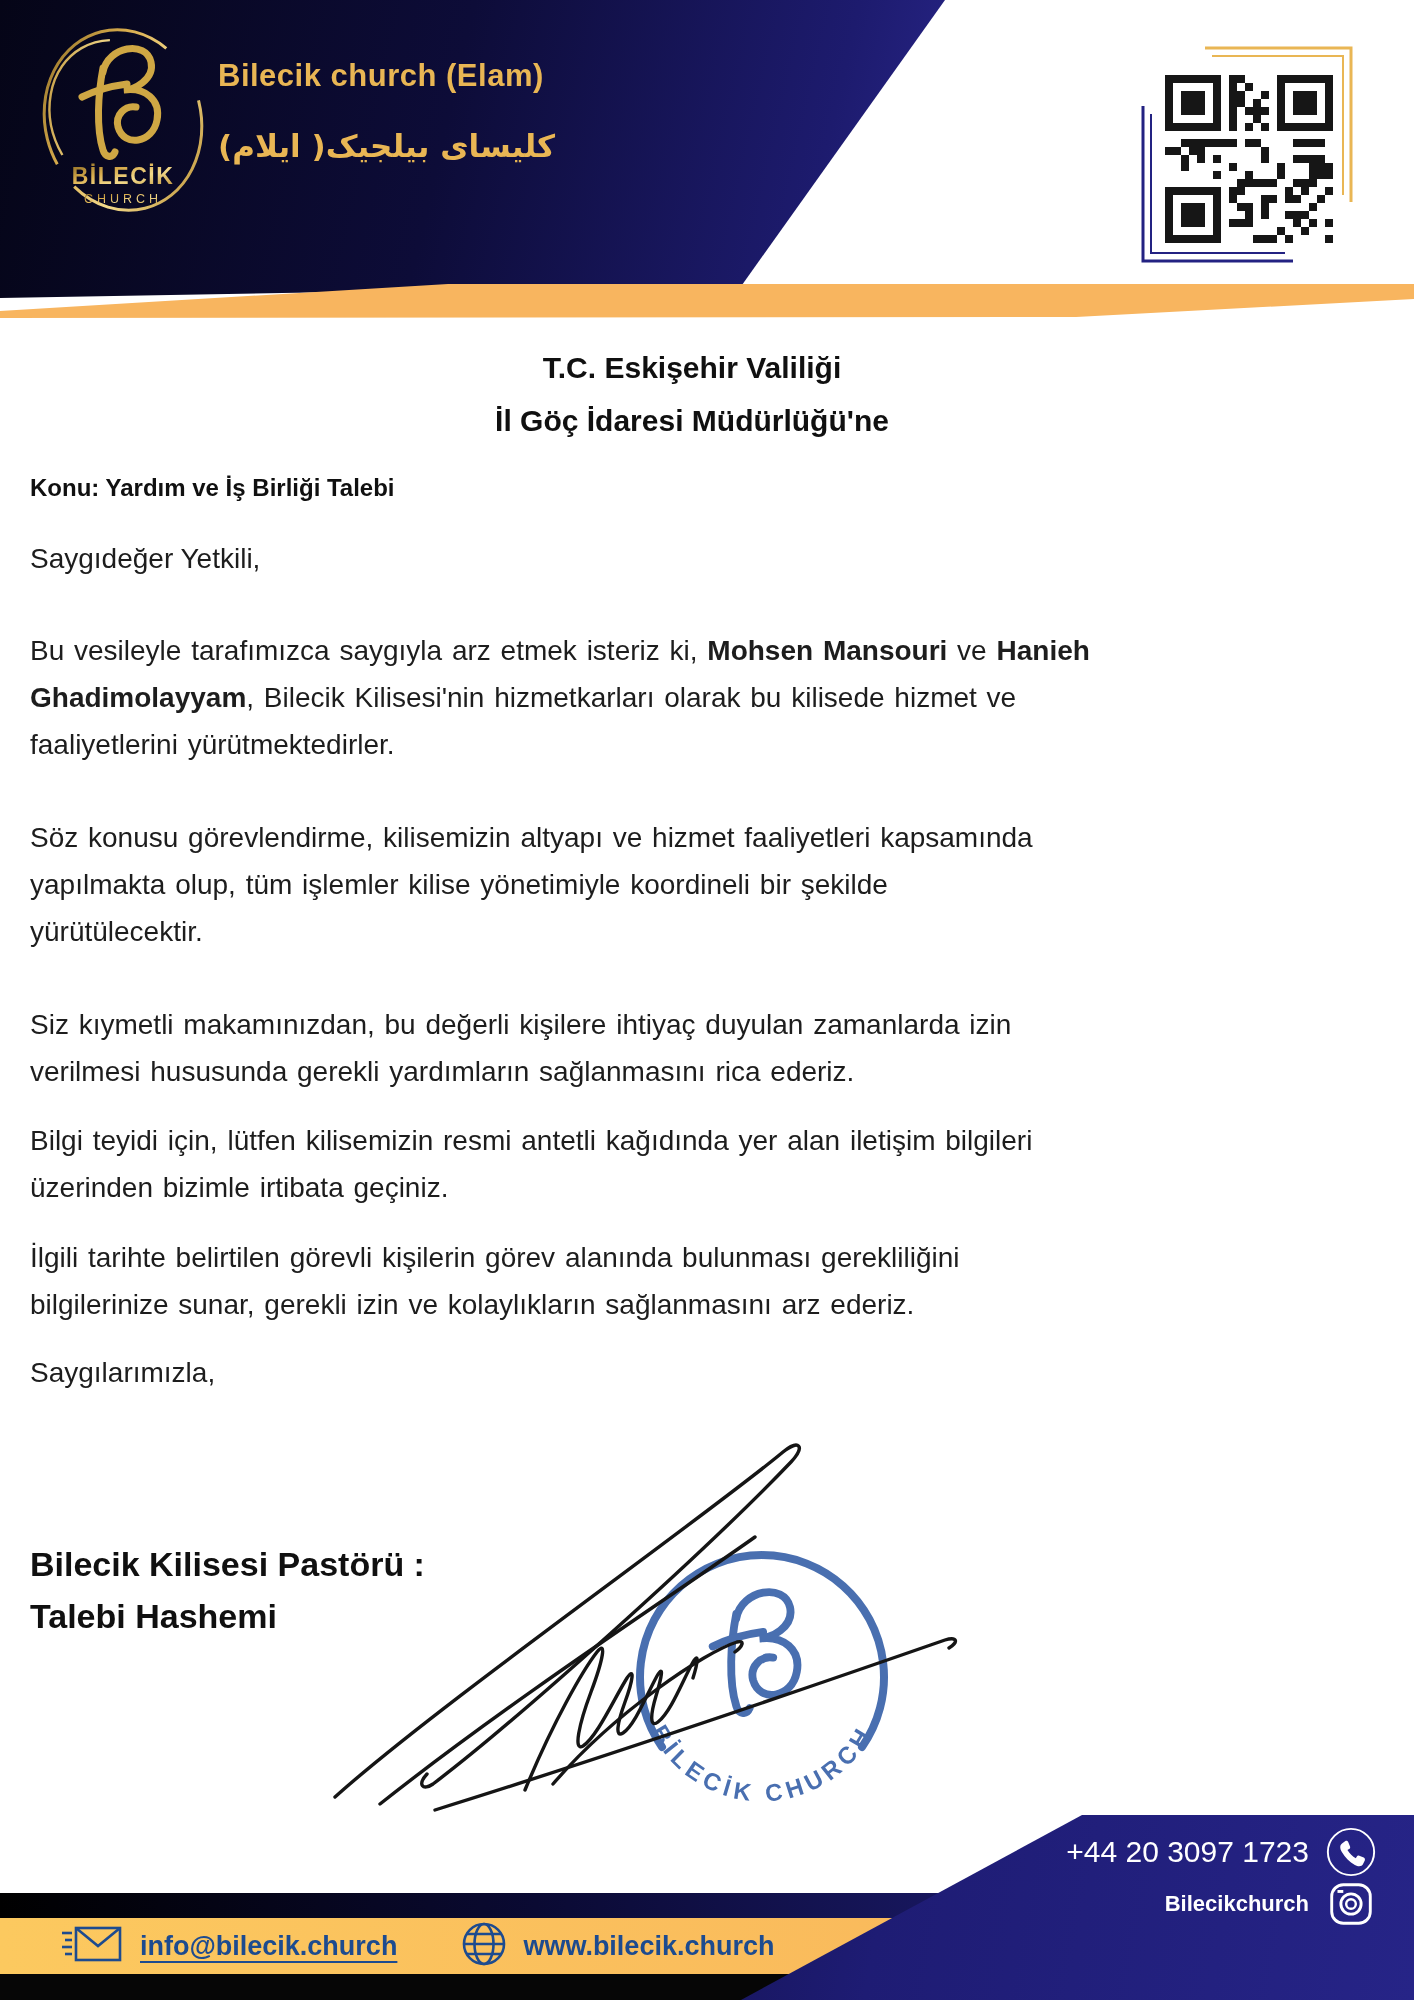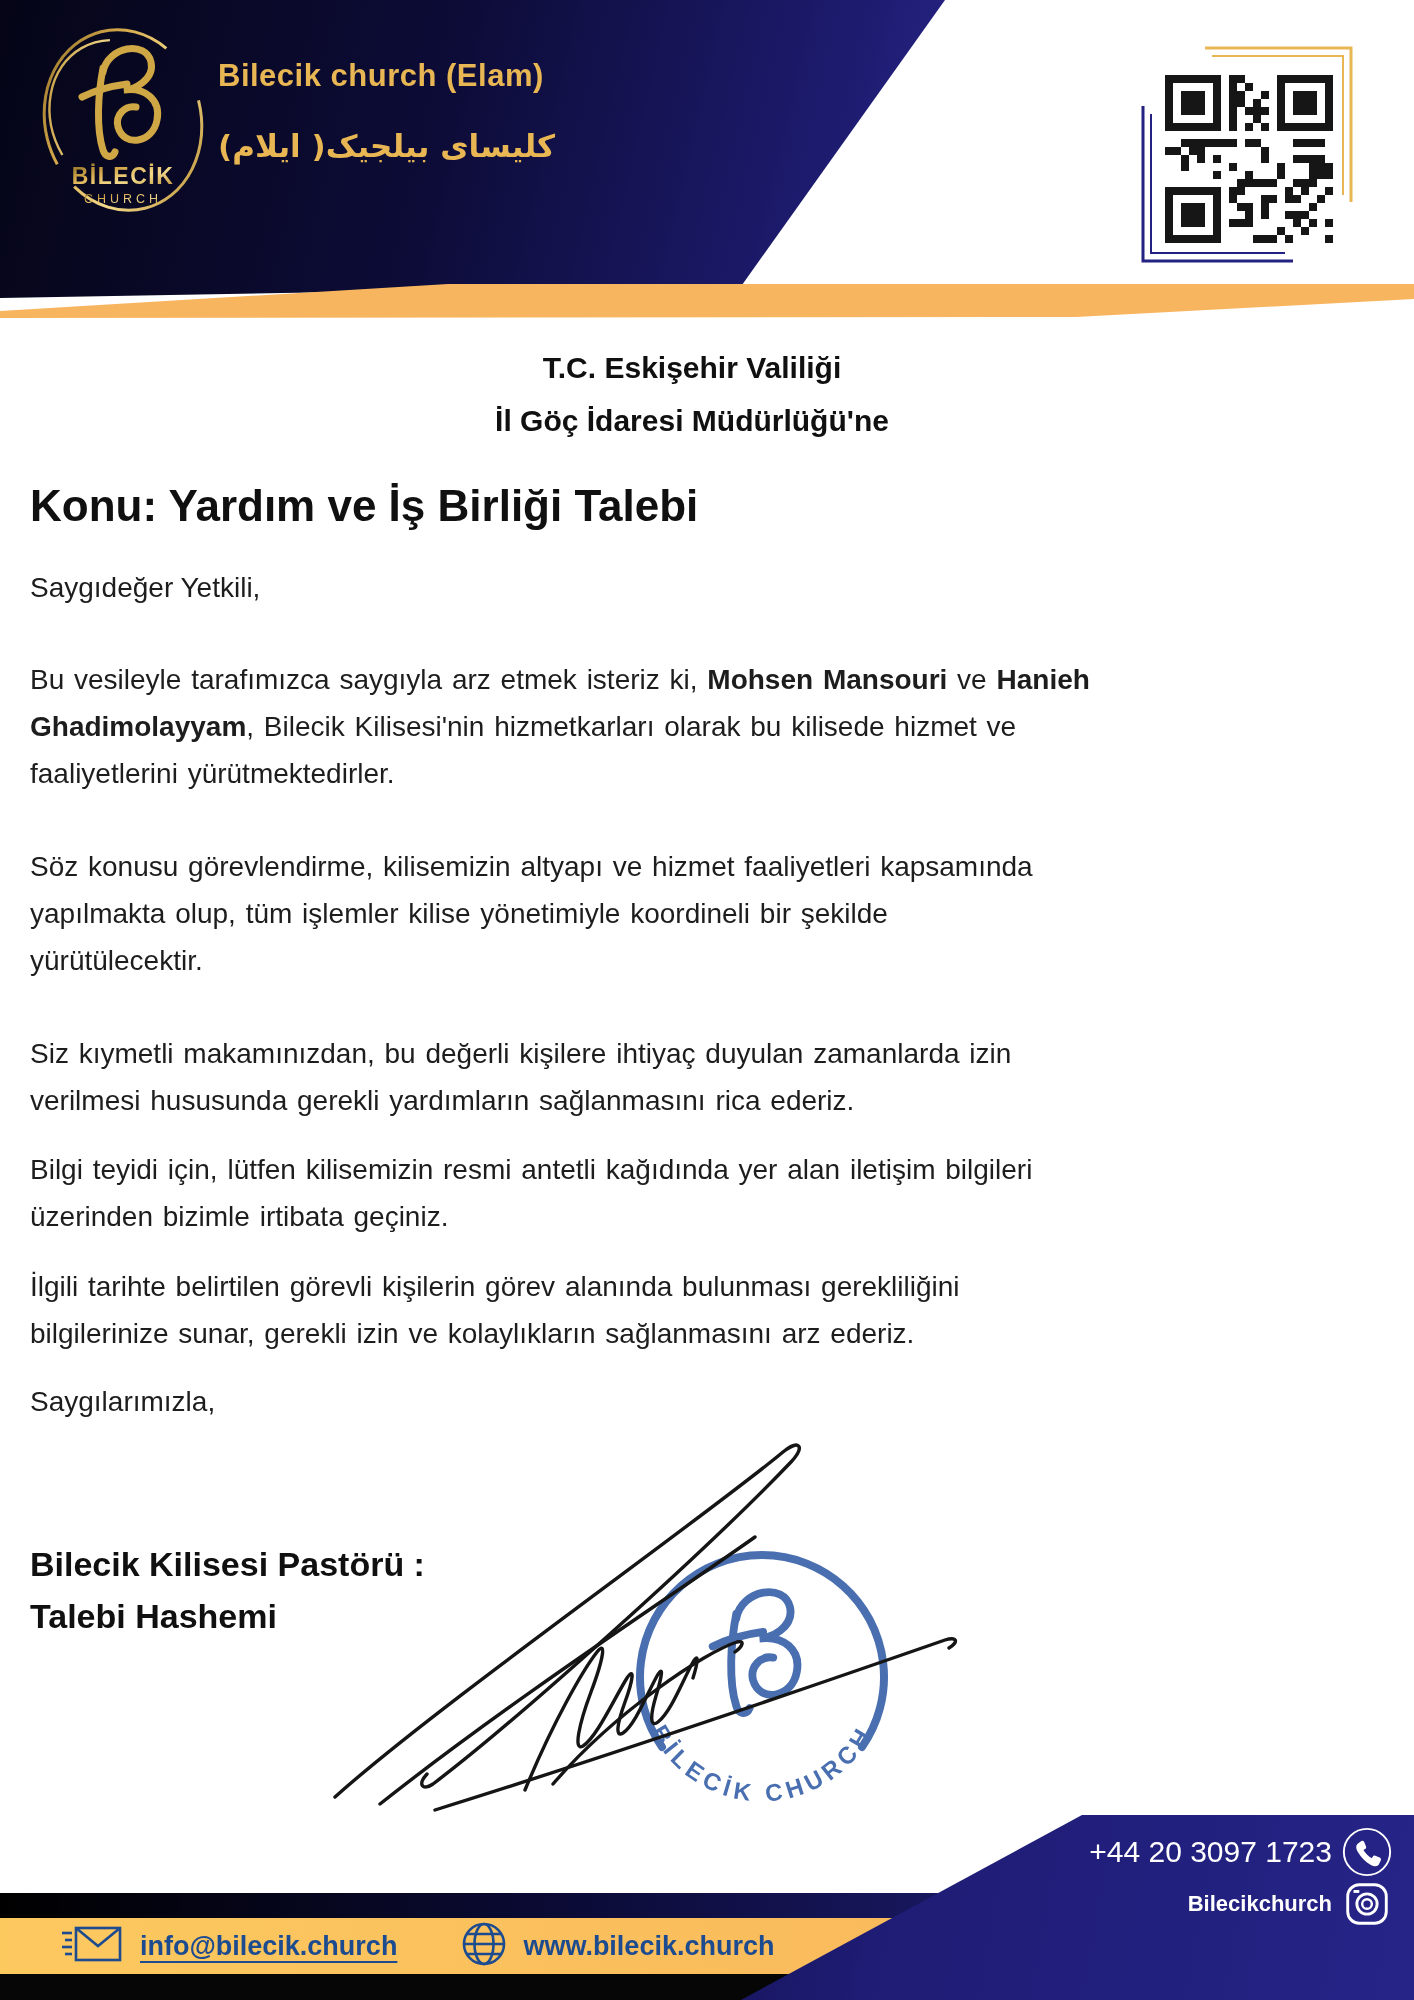--- a/index.html
+++ b/index.html
@@ -16,21 +16,21 @@
   .header-titles{position:absolute;top:58px;left:218px;width:560px;}
   .header-title-en{font-size:31px;font-weight:bold;color:#e9b654;letter-spacing:.5px;}
   .header-title-fa{margin-top:34px;font-size:31px;font-weight:bold;color:#e9b654;direction:rtl;text-align:left;
     font-family:"DejaVu Sans","Liberation Sans",sans-serif;}
   .qr-frames{position:absolute;top:40px;left:1135px;width:228px;height:230px;}
   .qr-box{position:absolute;top:75px;left:1165px;width:168px;height:168px;}
 
   
   .letter{position:absolute;top:341px;left:30px;width:1324px;}
   .addr-line{font-size:30px;font-weight:bold;text-align:center;line-height:53px;color:#101010;}
-  .subject{margin-top:34px;font-size:44px;font-weight:bold;color:#101010;}
+  .subject{margin-top:27px;font-size:24px;font-weight:bold;color:#101010;}
   .greeting{margin-top:33px;font-size:28px;line-height:47px;}
   .letter-paragraphs{margin-top:45px;}
   .letter-paragraphs p{margin:0 0 46px 0;font-size:28px;line-height:47px;color:#1d1d1d;word-spacing:2px;}
   .letter-paragraphs p:nth-child(3){margin-bottom:22px;}
   .letter-paragraphs p:nth-child(4){margin-bottom:23px;}
   .letter-paragraphs p:nth-child(5){margin-bottom:21px;}
   .letter-paragraphs b{font-weight:bold;}
   .closing{font-size:28px;line-height:47px;}
   .signatory{position:absolute;top:1538px;left:30px;}
   .signatory .line1,.signatory .line2{font-size:34px;font-weight:bold;line-height:52px;color:#101010;}
@@ -42,21 +42,21 @@
   
   .band-navy{position:absolute;top:1893px;left:0;width:1414px;height:25px;
     background:linear-gradient(to right,#000 0%,#0a0a33 38%,#272690 100%);}
   .band-gold{position:absolute;top:1918px;left:0;width:1414px;height:56px;
     background:linear-gradient(to right,#fcc95f,#f8b25a);}
   .band-black{position:absolute;top:1974px;left:0;width:1414px;height:26px;background:#060606;}
   .footer-poly{position:absolute;top:1815px;left:0;width:1414px;height:185px;
     background:linear-gradient(100deg,#000000 0%,#0c0b38 30%,#1e1c74 62%,#262487 100%);
     clip-path:polygon(1082px 0,1414px 0,1414px 185px,741px 185px);}
   .footer-rows{position:absolute;top:1826px;right:0;width:760px;display:flex;flex-direction:column;align-items:flex-end;}
-  .f-row{display:flex;align-items:center;justify-content:flex-end;gap:8px;padding-right:20px;color:#fff;}
+  .f-row{display:flex;align-items:center;justify-content:flex-end;gap:15px;padding-right:36px;color:#fff;}
   .f-row .ic{flex:0 0 auto;display:flex;align-items:center;}
   .f-phone{height:52px;font-size:30px;}
   .f-insta{height:52px;font-size:22px;font-weight:bold;}
   .f-addr{height:46px;font-size:19px;font-weight:bold;}
   .gold-contacts{position:absolute;top:1918px;left:0;width:860px;height:56px;display:flex;align-items:center;
     padding-left:60px;box-sizing:border-box;color:#1d4b8f;}
   .gold-contacts .email{margin-left:16px;font-size:27px;font-weight:bold;text-decoration:underline;
     text-underline-offset:6px;text-decoration-thickness:2px;color:#1d4b8f;}
   .gold-contacts .web{margin-left:16px;font-size:27px;font-weight:bold;color:#1d4b8f;}
   .gold-contacts .globe{margin-left:64px;}

